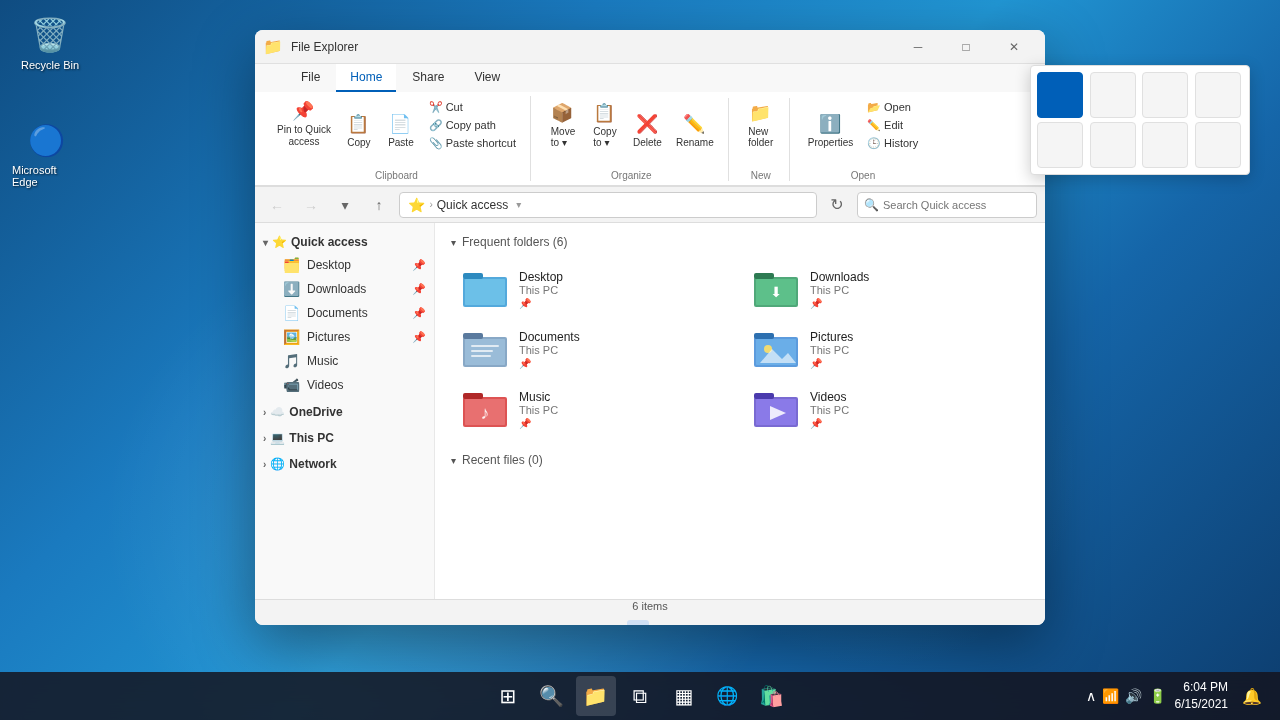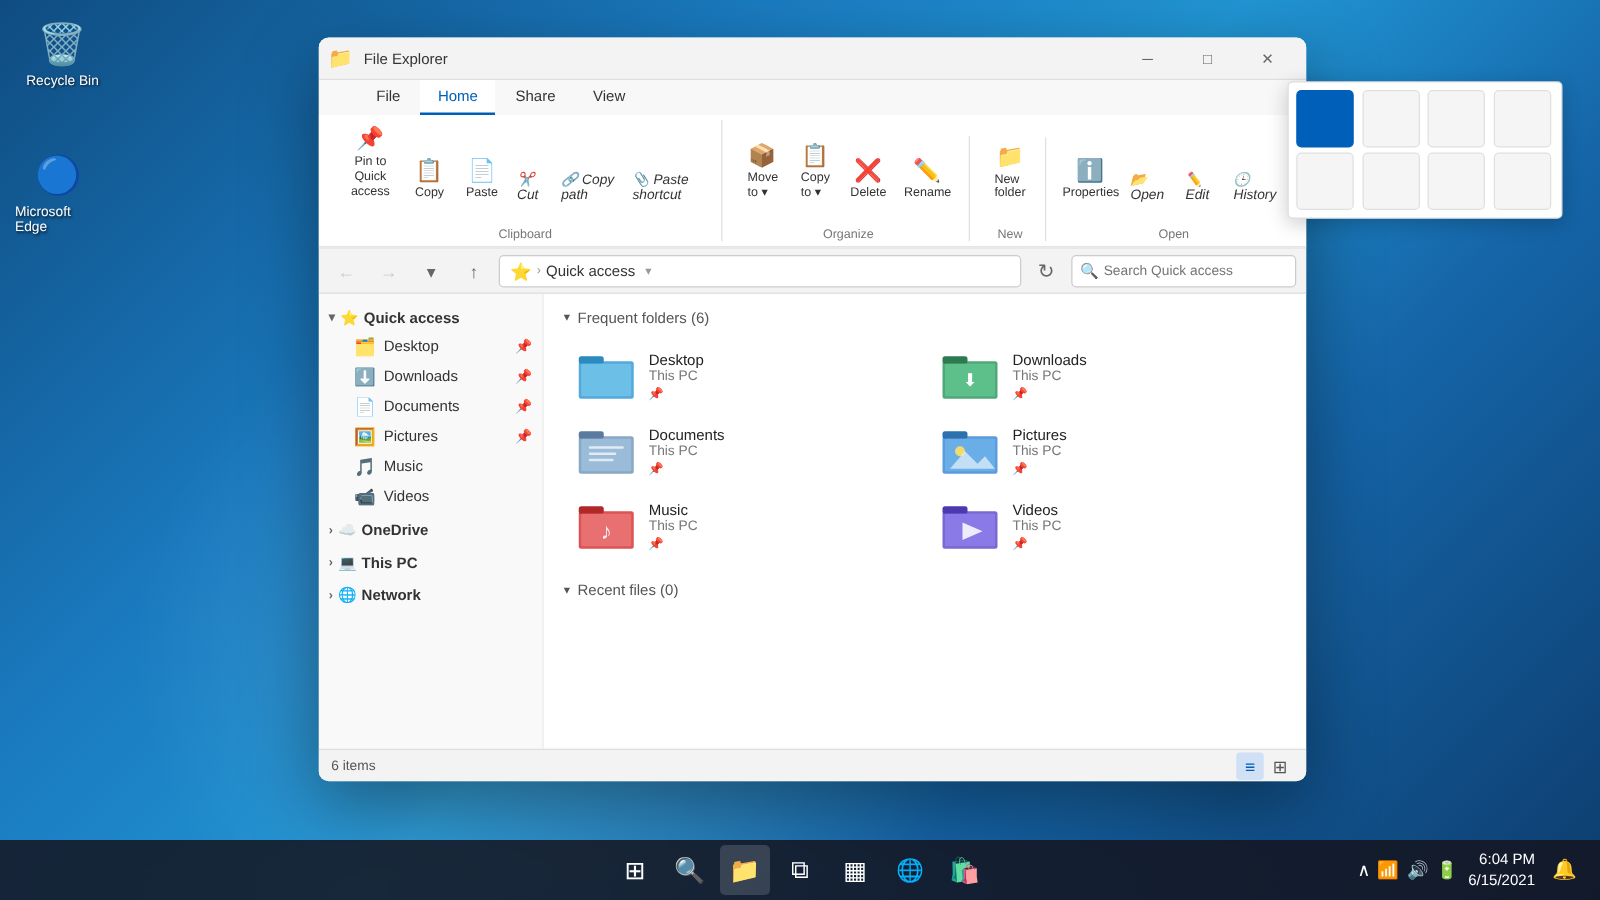--- a/index.html
+++ b/index.html
@@ -252,23 +252,22 @@
       font-size: 11px;
       color: #333;
     }
     .ribbon-group-label {
       font-size: 10px;
       color: #777;
       margin-top: 18px;
     }
     .ribbon-small-col {
       display: flex;
-      flex-direction: row;
+      flex-direction: column;
       gap: 1px;
-      font-style: italic;
     }
 
     
     .address-bar {
       height: 36px;
       background: #f3f3f3;
       border-bottom: 1px solid #ddd;
       display: flex;
       align-items: center;
       padding: 0 8px;
@@ -437,20 +436,21 @@
     
     .status-bar {
       height: 26px;
       background: #f3f3f3;
       border-top: 1px solid #ddd;
       display: flex;
       align-items: center;
       padding: 0 10px;
       gap: 8px;
       flex-shrink: 0;
+      flex-direction: column;
     }
     .status-text {
       font-size: 11px;
       color: #555;
       flex: 1;
     }
     .view-buttons {
       display: flex;
       gap: 2px;
     }

